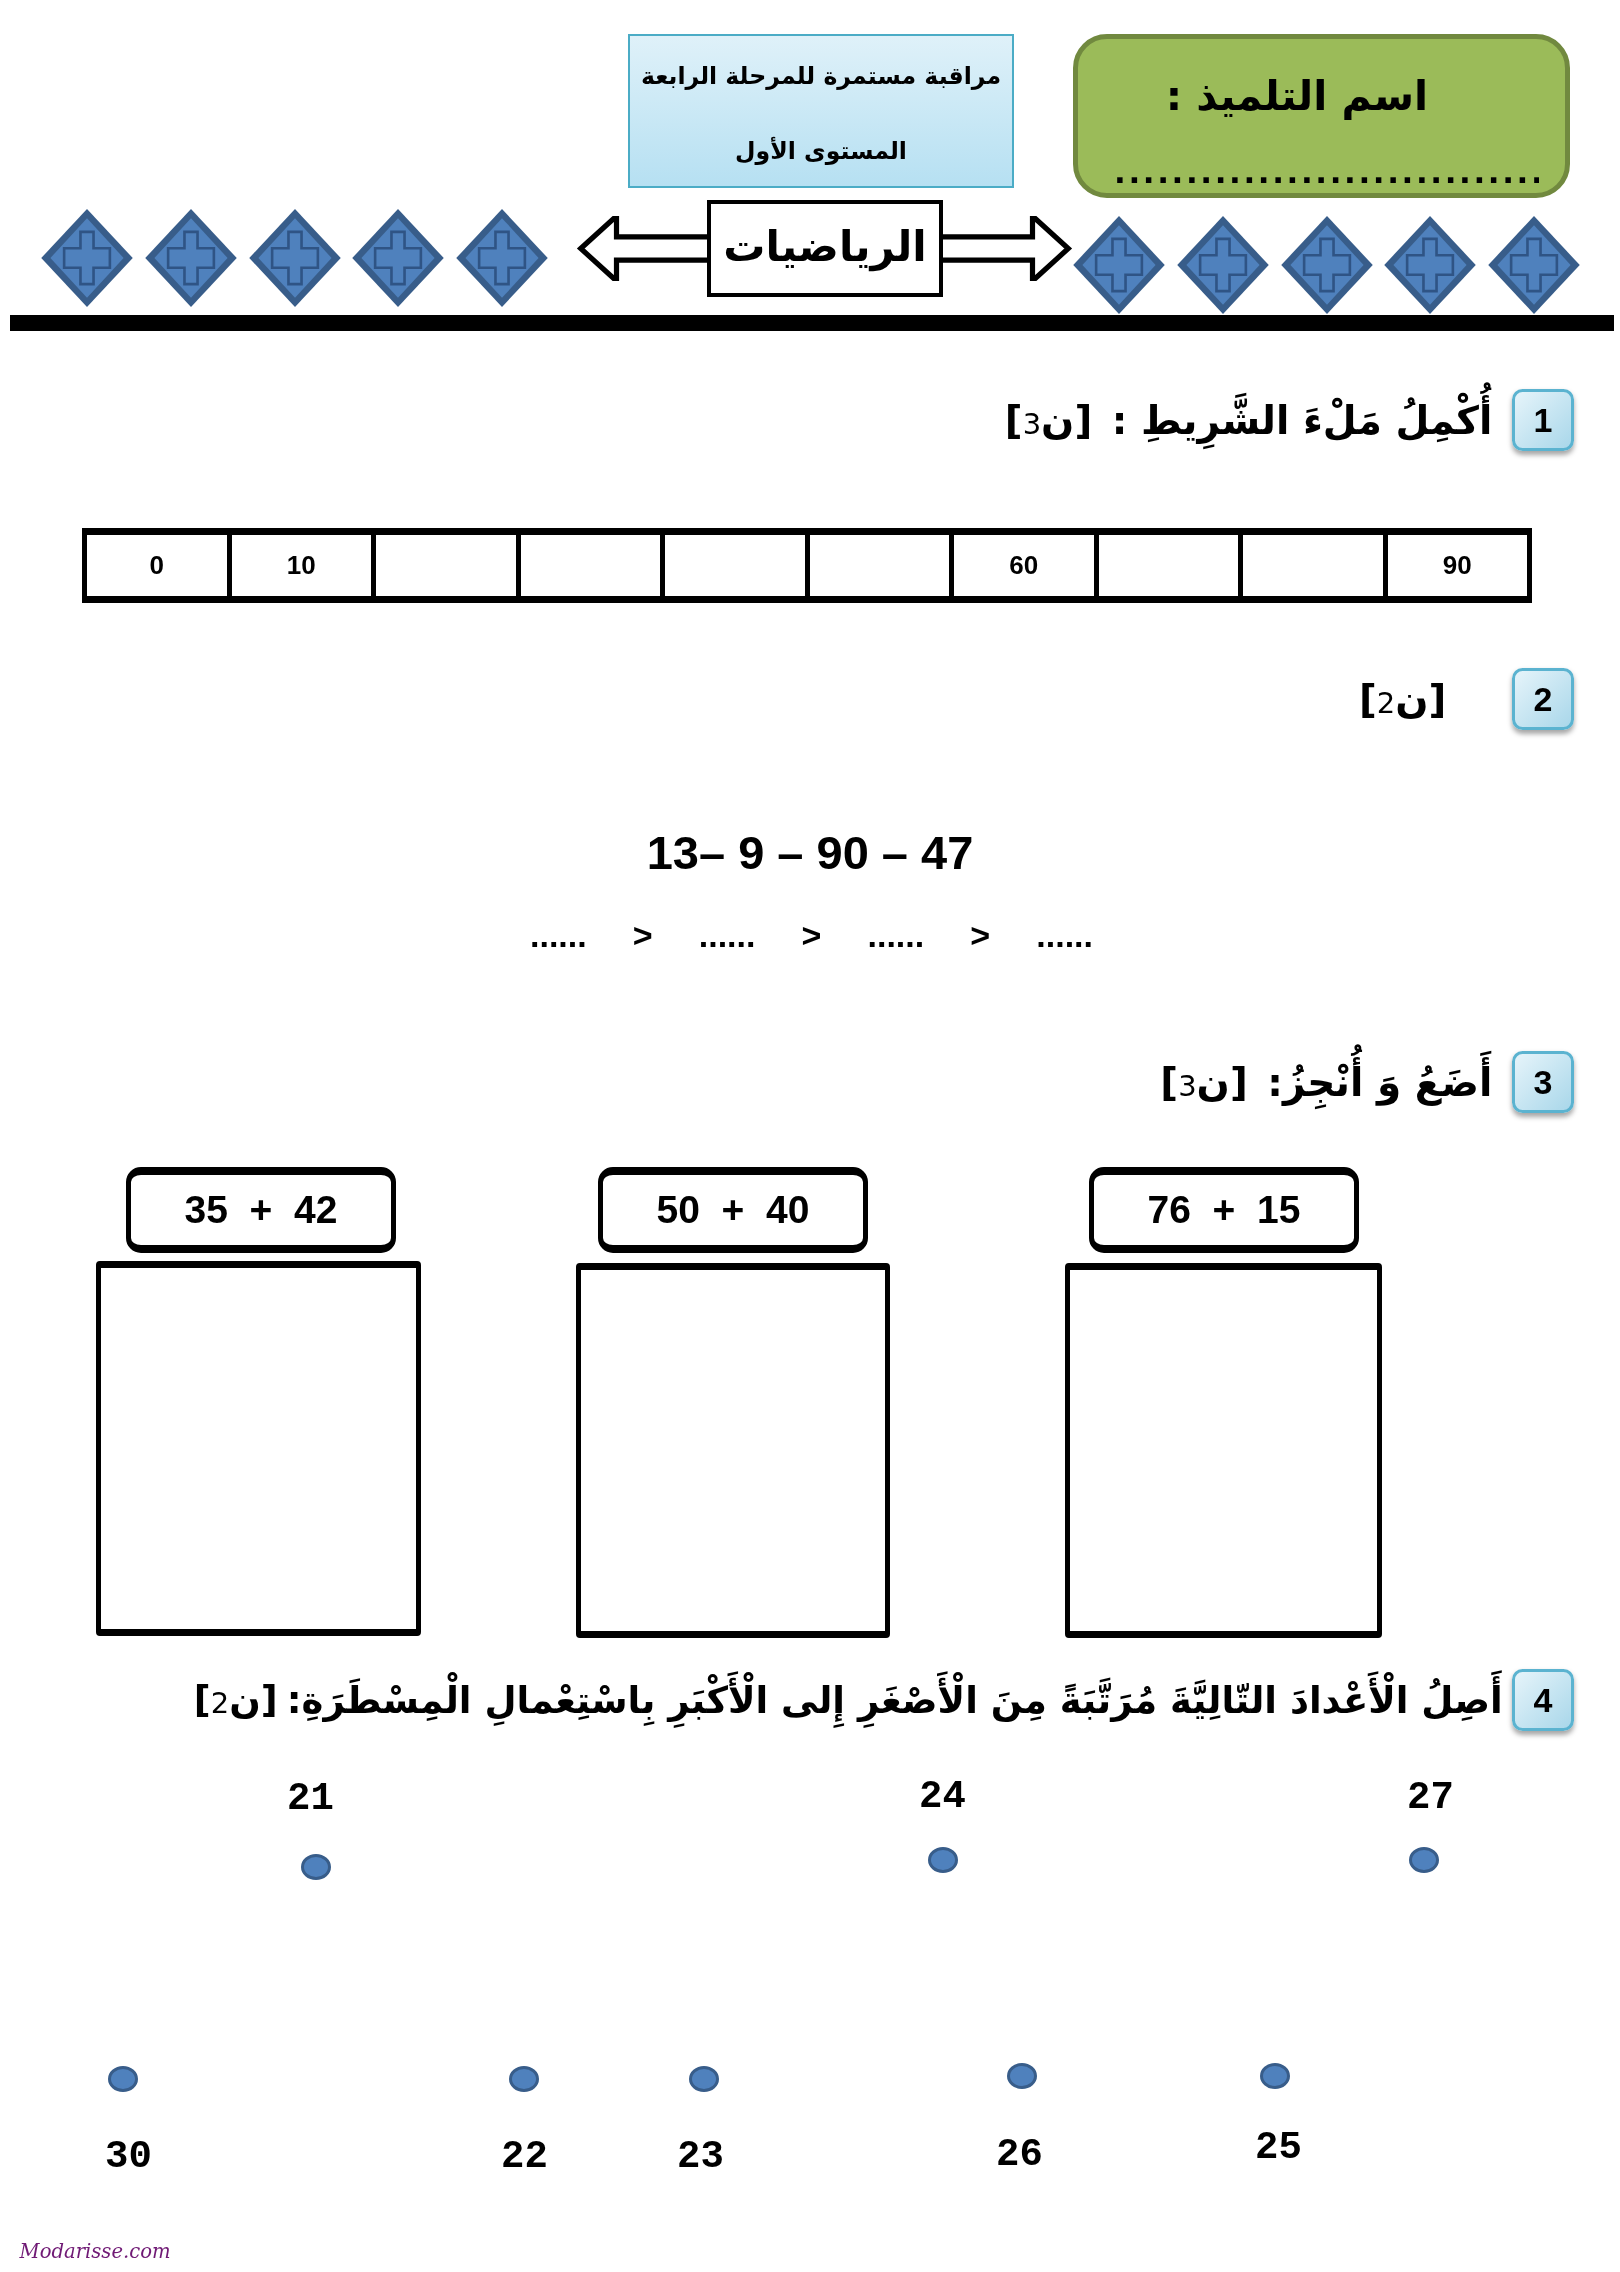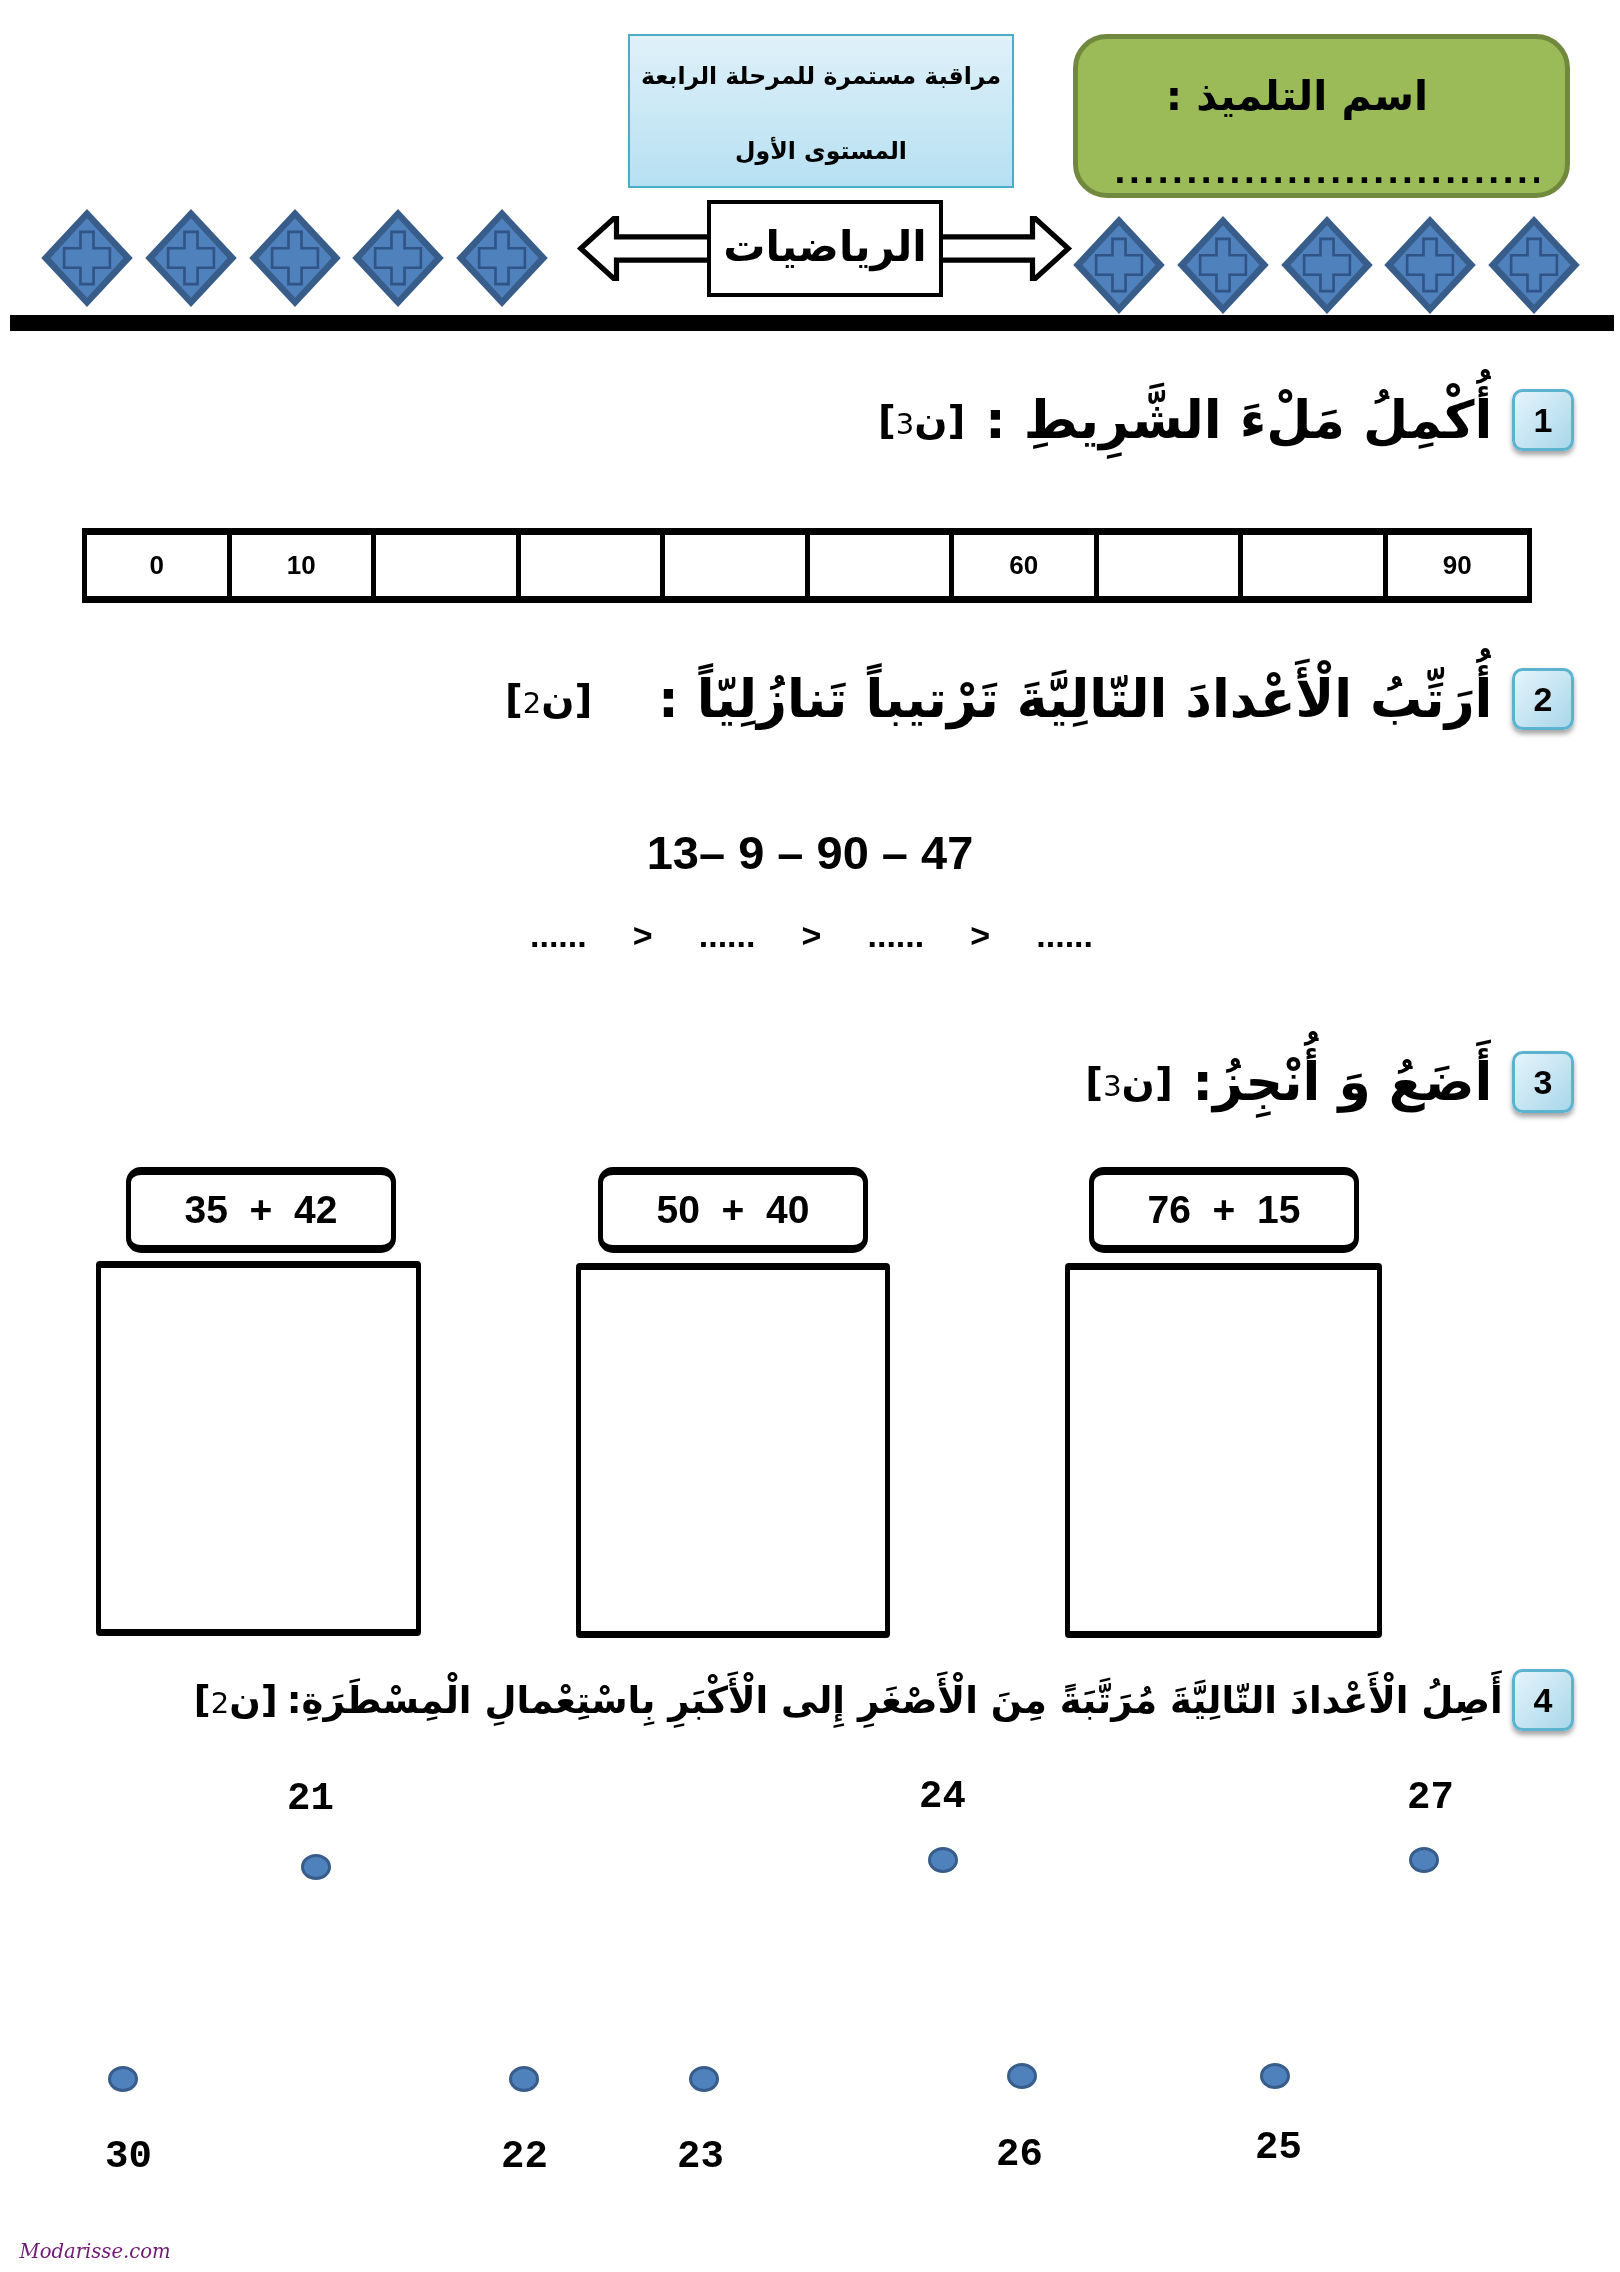--- a/index.html
+++ b/index.html
@@ -26,21 +26,21 @@
   .diamond-row { top:209px; height:105px; display:flex; gap:11.8px; }
   .diamond { width:92px; height:98px; }
   .rule { left:9.8px; top:315px; width:1604px; height:15.7px; background:#000; }
 
   
   .ex-head { right:46px; display:flex; align-items:center; direction:rtl; gap:19.6px; }
   .badge { width:62px; height:62px; border-radius:10.5px; border:3.3px solid #5bb3d0;
            background:linear-gradient(135deg,#e6f4fa,#a9d7ea); box-shadow:0 3.9px 5.2px rgba(0,0,0,.35);
            box-sizing:border-box; display:flex; align-items:center; justify-content:center;
            font-family:"Liberation Sans", sans-serif; font-weight:bold; font-size:34px; }
-  .ex-title { font-size:52px; font-weight:bold; white-space:nowrap; }
+  .ex-title { font-size:39px; font-weight:bold; white-space:nowrap; }
   .points { font-size:39px; font-weight:bold; white-space:nowrap; direction:ltr; }
   .points .num { font-weight:normal; font-size:29px; }
 
   
   .strip { left:82px; top:528px; width:1450px; height:75px; border:5.2px solid #000; border-top-width:7.9px;
            border-bottom-width:7.9px; box-sizing:border-box; display:flex; }
   .strip .cell { flex:1; border-right:5.2px solid #000; display:flex; align-items:center; justify-content:center;
                  font-family:"Liberation Sans", sans-serif; font-weight:bold; font-size:26px; }
   .strip .cell:last-child { border-right:none; }
 
@@ -156,21 +156,20 @@
   <div class="cell"></div>
   <div class="cell"></div>
   <div class="cell">60</div>
   <div class="cell"></div>
   <div class="cell"></div>
   <div class="cell">90</div>
 </div>
 
 <div class="abs ex-head" style="top:668px; right:46px;">
   <div class="badge">2</div>
-  <div class="ex-title">أُرَتِّبُ الْأَعْدادَ التّالِيَّةَ تَرْتيباً تَنازُلِيّاً :</div>
   <div class="points" style="margin-right:46px;">
     <span>[</span><span>ن</span><span class="num">2</span><span>]</span>
   </div>
 </div>
 
 <div class="abs order-nums">13– 9 – 90 – 47</div>
 <div class="abs order-blanks">
   <span>......</span>
   <span>&gt;</span>
   <span>......</span>

